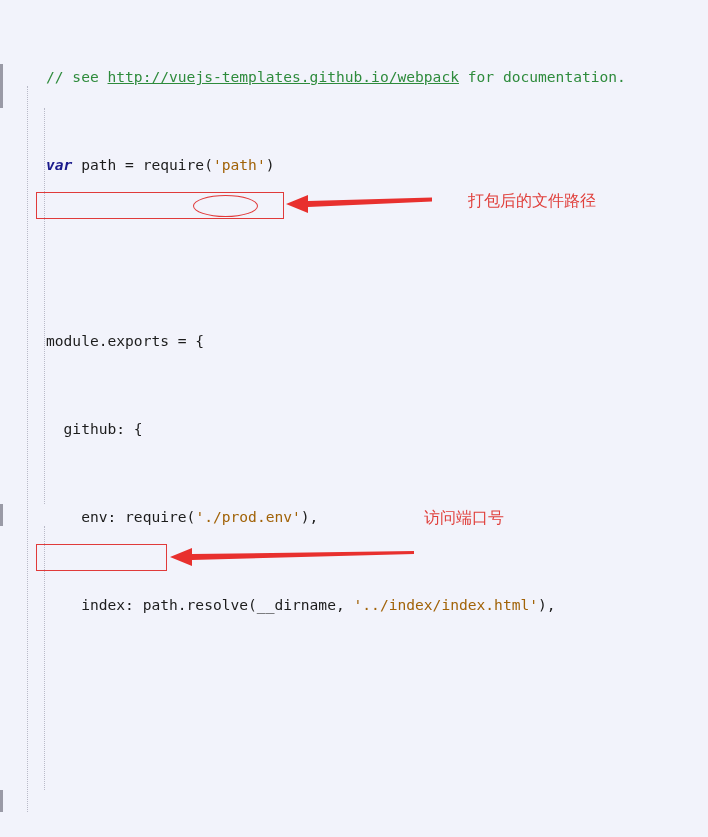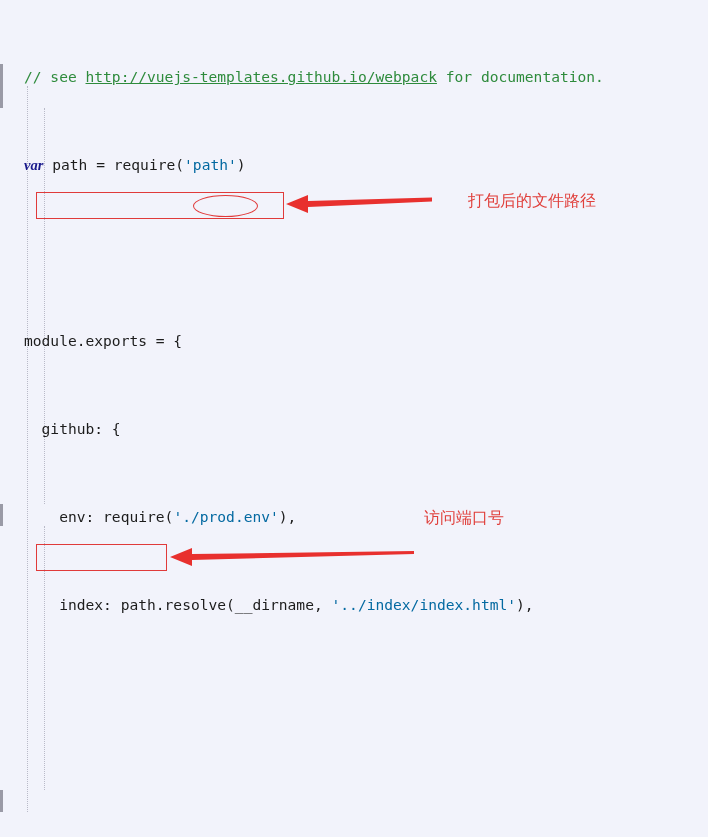--- a/index.html
+++ b/index.html
@@ -38,27 +38,28 @@
     white-space: pre;
     font-size: 14.6px;
     line-height: 22px;
     letter-spacing: 0px;
   }
   .line {
     height: 22px;
     position: relative;
     padding-left: 24px;
     color: #1c1c1c;
+    margin-left: 22px;
   }
 
   
   .cmt   { color: #2e8b3c; }
   .cmt u { text-decoration: underline; }
-  .kw    { color: #1a1a8c; font-weight: bold; font-style: italic; font-family: Liberation Serif, serif; }
-  .str   { color: #0369a1; }
+  .kw    { color: #1a1a8c; font-weight: bold; font-style: italic; }
+  .str   { color: #a16207; }
   .pln   { color: #1c1c1c; }
 
   
   .anno-box {
     position: absolute;
     border: 1.4px solid #e03a3a;
     box-sizing: border-box;
     pointer-events: none;
   }
   .anno-ellipse {

